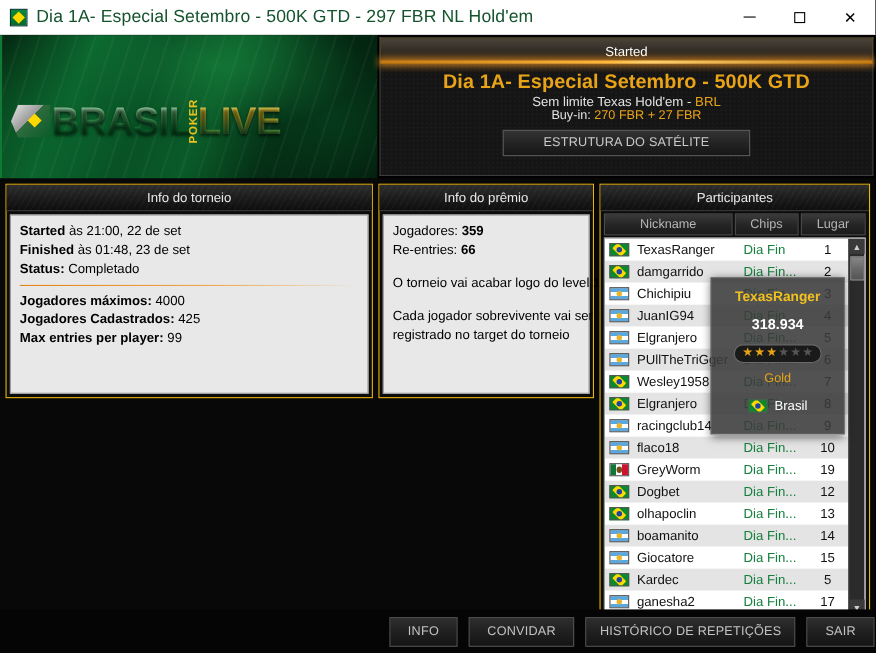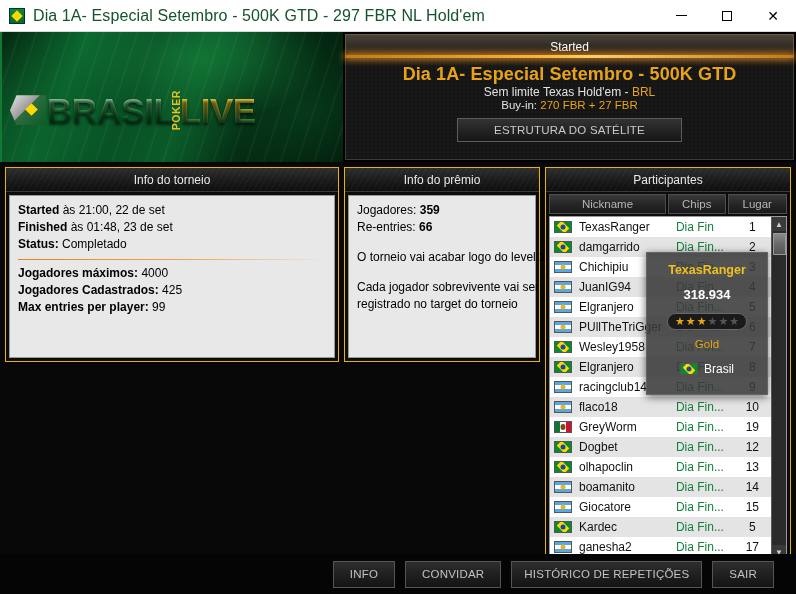--- a/index.html
+++ b/index.html
@@ -244,21 +244,21 @@
   .tt-country {
     margin-top: 12px; display: flex; align-items: center; gap: 6px;
     font-size: 12px; color: #ffffff;
   }
   .tt-country .flag { margin: 0; }
 
   
   .bottombar {
     position: absolute; left: 0; bottom: 0; width: 796px; height: 40px;
     background: #050505; display: flex; align-items: center;
-    justify-content: flex-end; gap: 10px; padding-right: 22px;
+    justify-content: flex-end; gap: 10px; padding-right: 1px;
   }
   .bb-btn {
     height: 27px; padding: 0 16px; display: flex; align-items: center;
     justify-content: center; font-size: 11.5px; color: #c2c2c2;
     background: linear-gradient(#2e2e2e 0%, #202020 50%, #141414 100%);
     border: 1px solid #555; cursor: default; letter-spacing: .2px; white-space: nowrap;
   }
   .bb-btn.wide { padding: 0 12px; }
 </style>
 </head>

